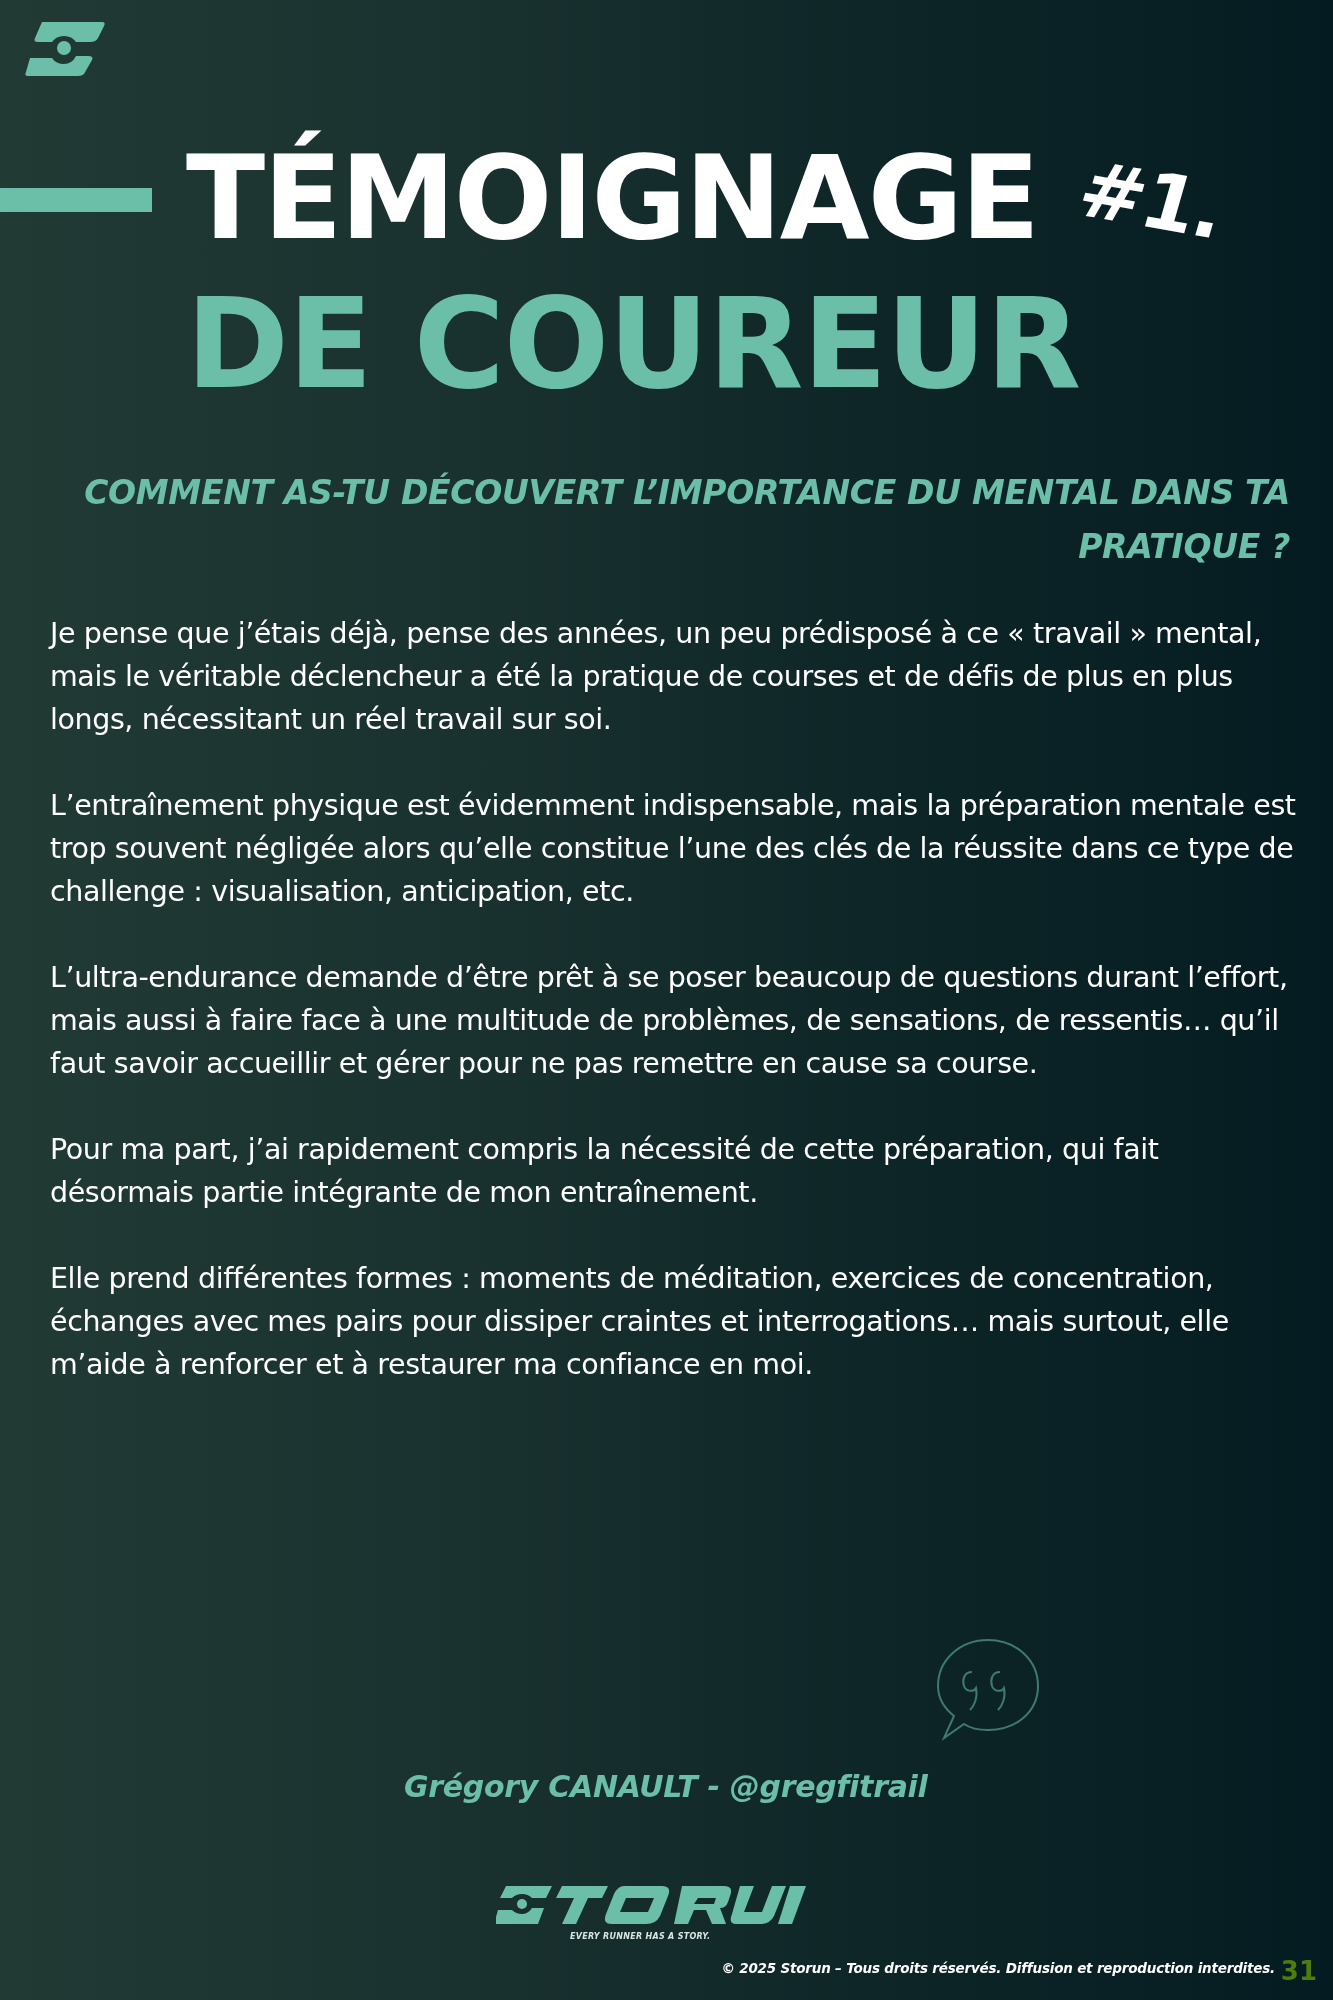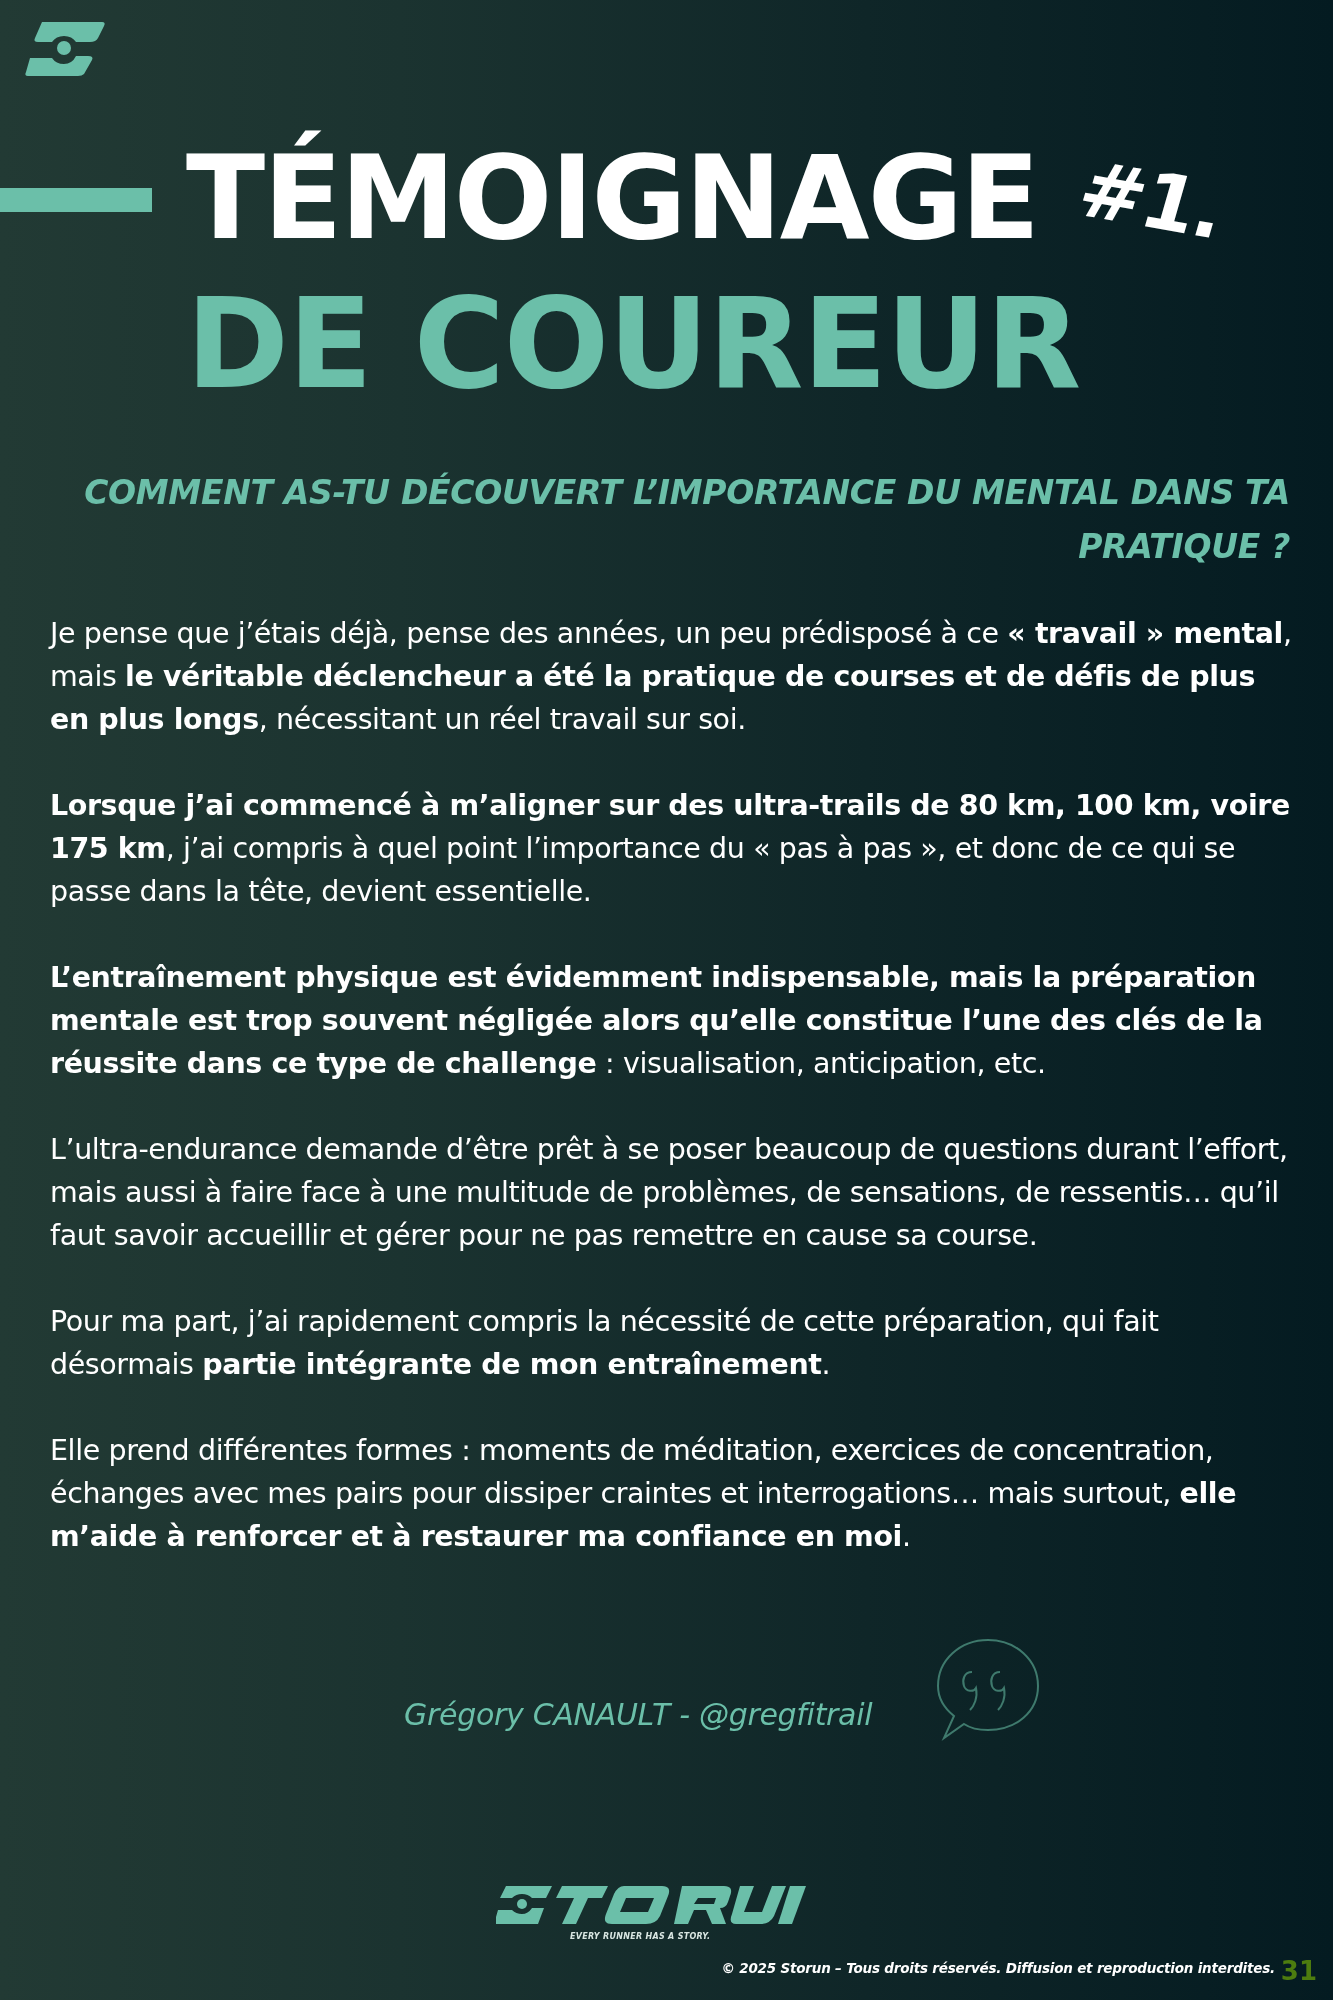--- a/index.html
+++ b/index.html
@@ -44,27 +44,27 @@
     letter-spacing: -0.3px;
     text-align: right;
   }
   .body-text {
     position: absolute; left: 50px; top: 612px; width: 1250px;
     font-family: "DejaVu Sans", sans-serif;
     font-size: 28.5px; line-height: 43px; color: #ffffff;
     letter-spacing: -0.4px;
   }
   .body-text p { margin-bottom: 43px; }
-  .body-text b { font-weight: bold; margin-top: 44px; }
+  .body-text b { font-weight: normal; margin-top: 44px; }
   .quote-icon {
     position: absolute; left: 932px; top: 1636px; width: 112px; height: 108px;
   }
   .author {
-    position: absolute; left: 404px; top: 1700px;
-    font-family: "DejaVu Sans", sans-serif; font-weight: normal; font-style: italic;
+    position: absolute; left: 404px; top: 1772px;
+    font-family: "DejaVu Sans", sans-serif; font-weight: bold; font-style: italic;
     font-size: 30px; line-height: 1; color: #6bbfa9;
     letter-spacing: -0.3px;
   }
   .brand-logo {
     position: absolute; left: 496px; top: 1884px; width: 310px; height: 42px;
   }
   .tagline {
     position: absolute; left: 570px; top: 1932px;
     font-family: "DejaVu Sans", sans-serif; font-weight: bold; font-style: italic;
     font-size: 8px; color: #d9e6e2; letter-spacing: 0.3px; text-align: center;
@@ -92,23 +92,20 @@
 <div class="title-bar"></div>
 <h1 class="title-1">TÉMOIGNAGE</h1>
 <div class="badge-number">#1.</div>
 <h1 class="title-2">DE COUREUR</h1>
 
 <h2 class="question">COMMENT AS-TU DÉCOUVERT L’IMPORTANCE DU MENTAL DANS TA PRATIQUE ?</h2>
 
 <div class="body-text">
   <p>
     <span>Je pense que j’étais déjà, pense des années, un peu prédisposé à ce </span><b>« travail » mental</b><span>, mais </span><b>le véritable déclencheur a été la pratique de courses et de défis de plus en plus longs</b><span>, nécessitant un réel travail sur soi.</span>
-  </p>
-  <p>
-    <b>Lorsque j’ai commencé à m’aligner sur des ultra-trails de 80 km, 100 km, voire 175 km</b><span>, j’ai compris à quel point l’importance du « pas à pas », et donc de ce qui se passe dans la tête, devient essentielle.</span>
   </p>
   <p>
     <b>L’entraînement physique est évidemment indispensable, mais la préparation mentale est trop souvent négligée alors qu’elle constitue l’une des clés de la réussite dans ce type de challenge</b><span> : visualisation, anticipation, etc.</span>
   </p>
   <p>
     <span>L’ultra-endurance demande d’être prêt à se poser beaucoup de questions durant l’effort, mais aussi à faire face à une multitude de problèmes, de sensations, de ressentis… qu’il faut savoir accueillir et gérer pour ne pas remettre en cause sa course.</span>
   </p>
   <p>
     <span>Pour ma part, j’ai rapidement compris la nécessité de cette préparation, qui fait désormais </span><b>partie intégrante de mon entraînement</b><span>.</span>
   </p>

